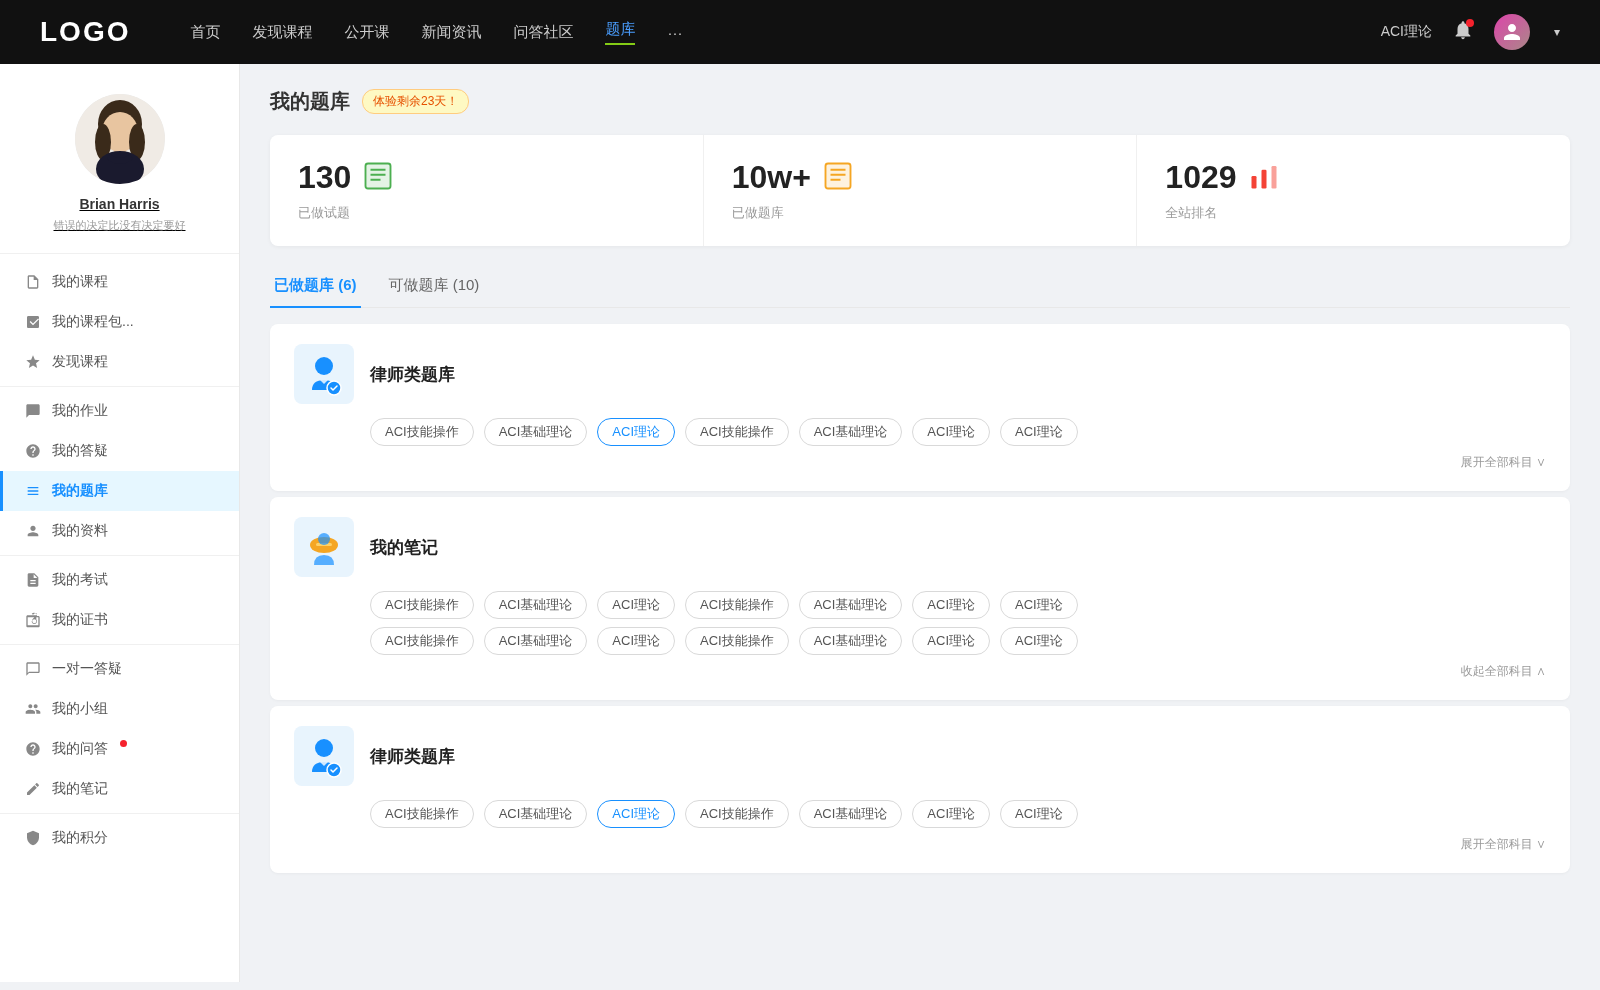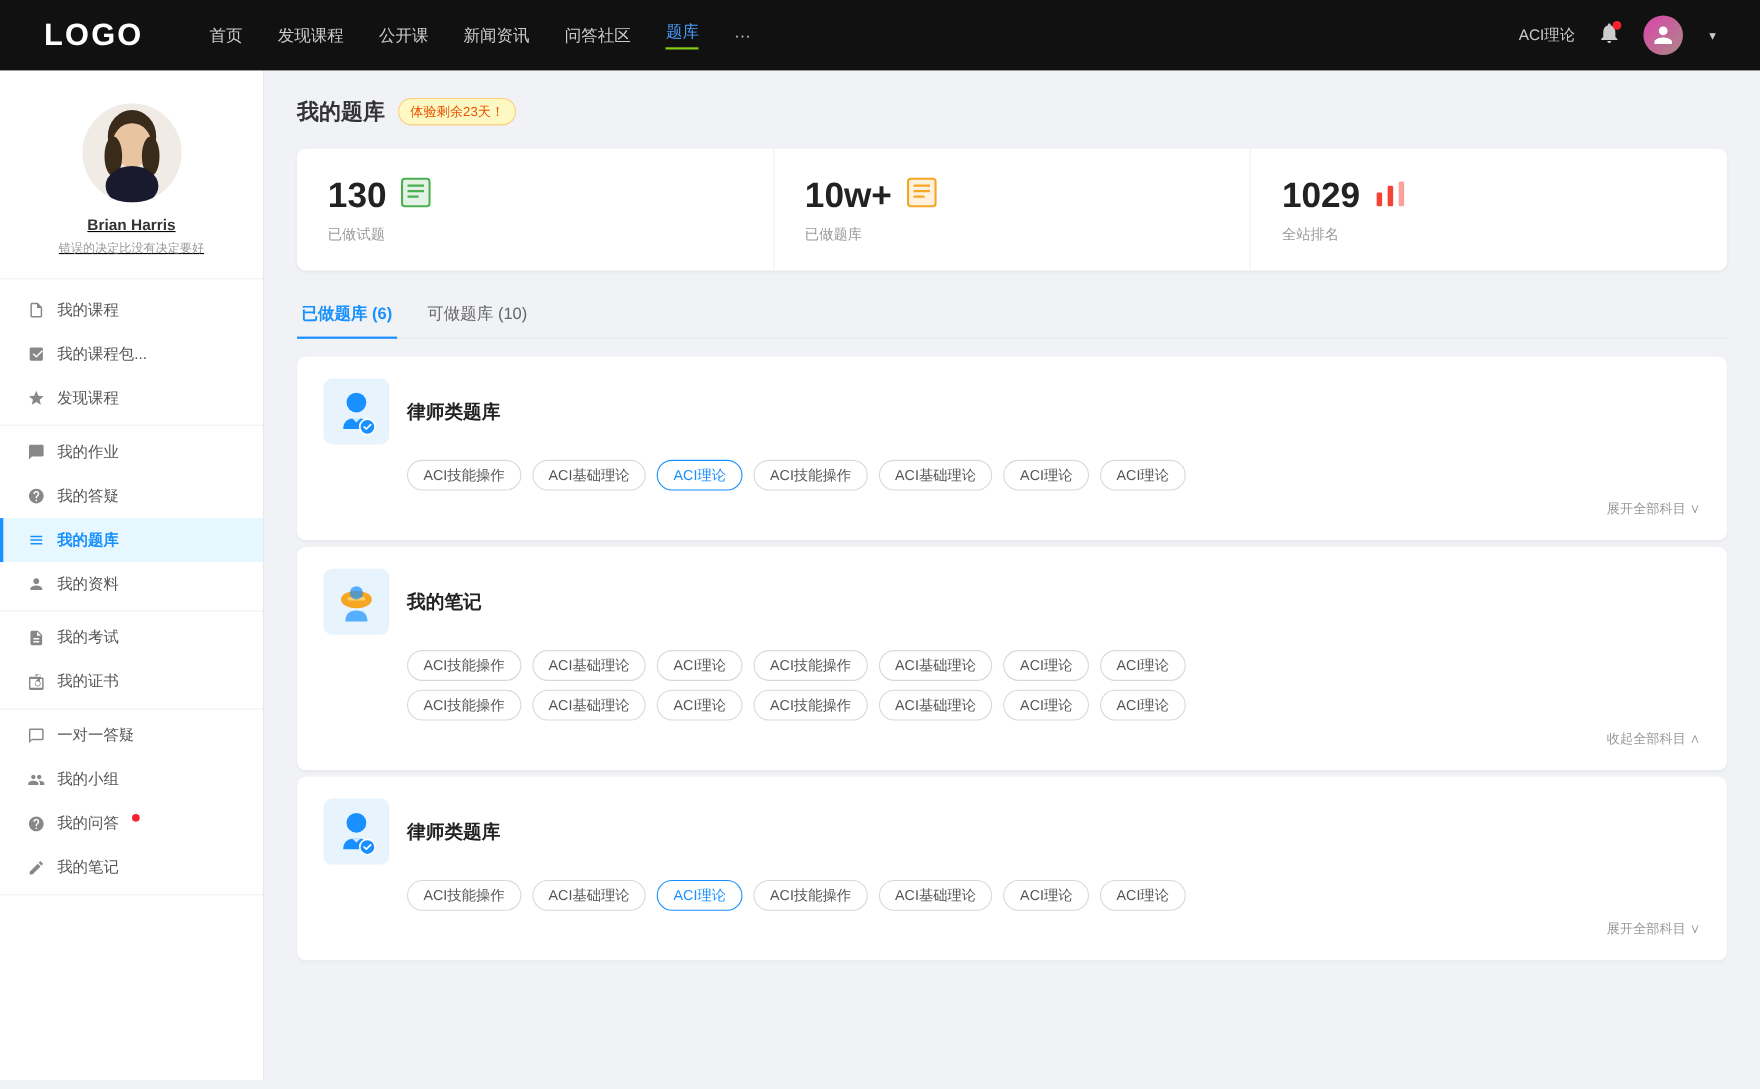--- a/index.html
+++ b/index.html
@@ -248,20 +248,28 @@
       <div class="sidebar-item">
         <span class="sidebar-icon">
           <svg width="16" height="16" viewBox="0 0 24 24" fill="#888">
               <path d="M3 17.25V21h3.75L17.81 9.94l-3.75-3.75L3 17.25zM20.71 7.04c.39-.39.39-1.02 0-1.41l-2.34-2.34c-.39-.39-1.02-.39-1.41 0l-1.83 1.83 3.75 3.75 1.83-1.83z"></path>
             </svg>
         </span>
         <span>我的笔记</span>
       </div>
       <div class="sidebar-divider"></div>
 
+      <div class="sidebar-item">
+        <span class="sidebar-icon">
+          <svg width="16" height="16" viewBox="0 0 24 24" fill="#888">
+              <path d="M12 1L3 5v6c0 5.55 3.84 10.74 9 12 5.16-1.26 9-6.45 9-12V5l-9-4z"></path>
+            </svg>
+        </span>
+        <span>我的积分</span>
+      </div>
     </div>
   </aside>
 
   <main class="content">
 
     <div class="page-header">
       <span class="page-title">我的题库</span>
       <span class="trial-badge">体验剩余23天！</span>
     </div>
 

